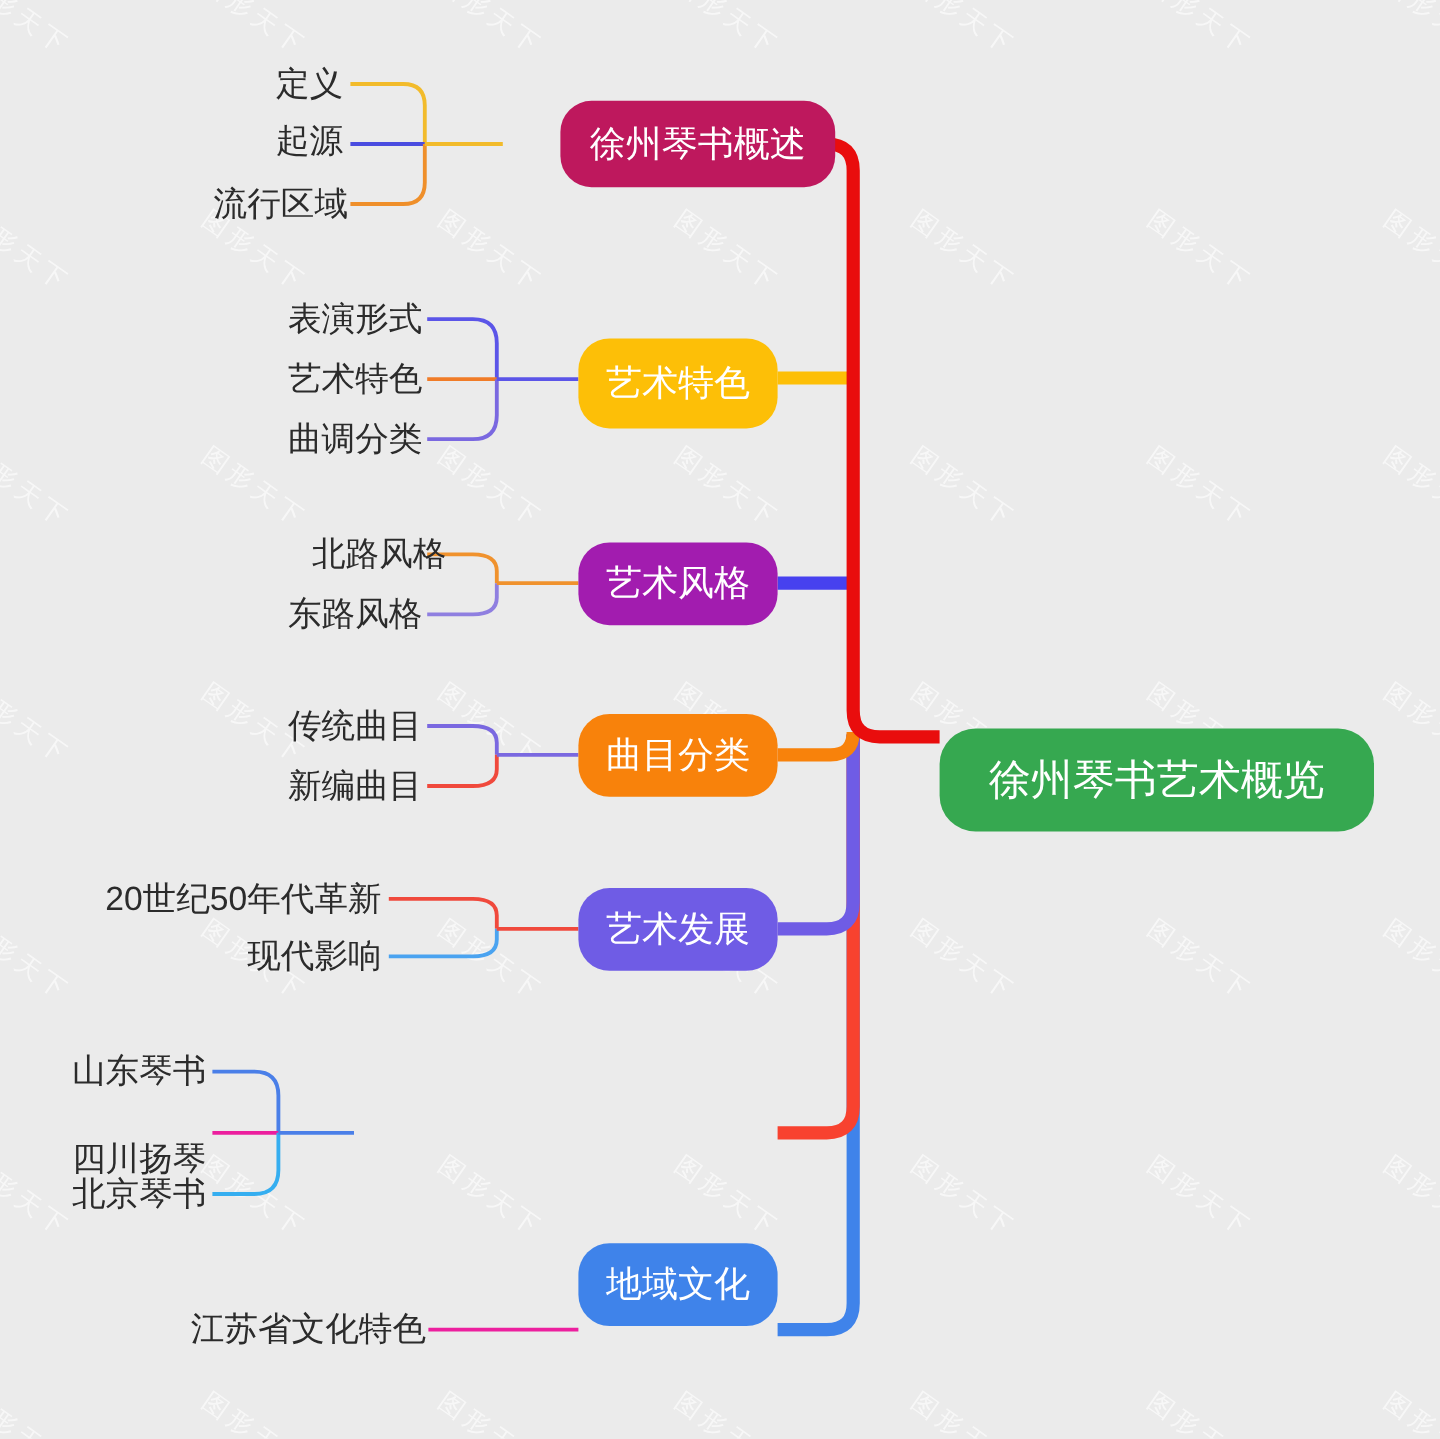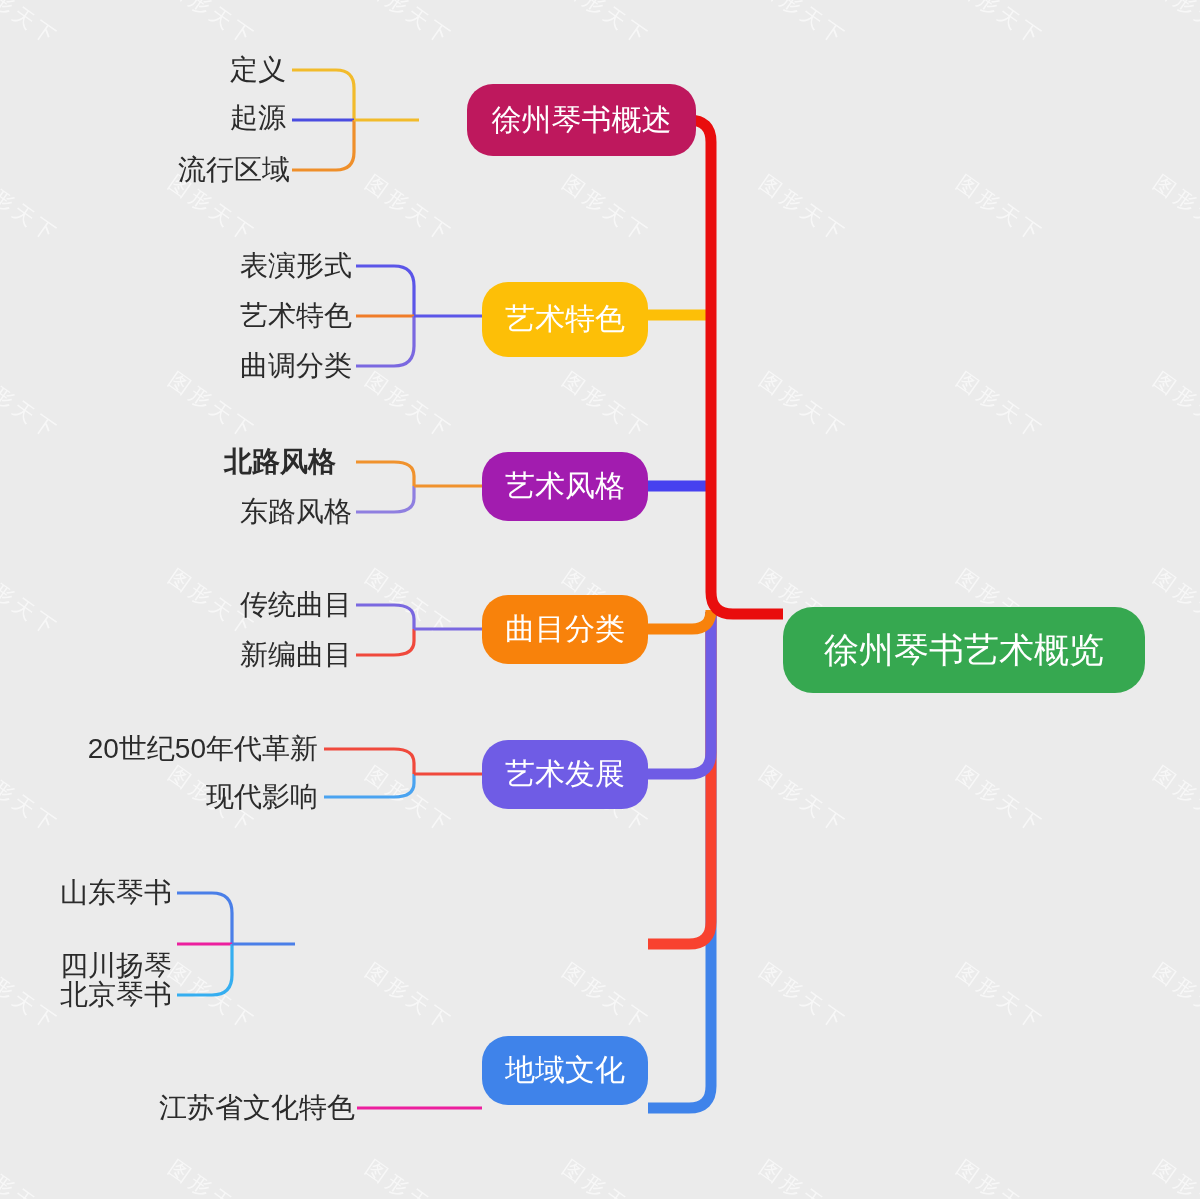--- a/index.html
+++ b/index.html
@@ -28,21 +28,21 @@
   .n-b2{left:482px;top:282px;width:166px;height:75px;}
   .n-b3{left:482px;top:452px;width:166px;height:69px;}
   .n-b4{left:482px;top:595px;width:166px;height:69px;}
   .n-b5{left:482px;top:740px;width:166px;height:69px;}
   .n-b6{left:295px;top:909px;width:353px;height:70px;}
   .n-b7{left:482px;top:1036px;width:166px;height:69px;}
   .n-root{left:783px;top:571px;width:362px;height:86px;margin-top:36px;}
   
   .c-b1-0{top:54px;right:914px;}  .c-b1-1{top:102px;right:914px;} .c-b1-2{top:154px;right:910px;}
   .c-b2-0{top:250px;right:848px;} .c-b2-1{top:300px;right:848px;} .c-b2-2{top:350px;right:848px;}
-  .c-b3-0{top:446px;right:864px;font-weight:bold;} .c-b3-1{top:496px;right:848px;}
+  .c-b3-0{top:446px;right:828px;} .c-b3-1{top:496px;right:848px;}
   .c-b4-0{top:589px;right:848px;} .c-b4-1{top:639px;right:848px;}
   .c-b5-0{top:733px;right:882px;} .c-b5-1{top:781px;right:882px;}
   .c-b6-0{top:877px;right:1028px;}.c-b6-1{top:929px;right:1028px;margin-top:21px;}.c-b6-2{top:979px;right:1028px;}
   .c-b7-0{top:1092px;right:845px;margin-left:20px;}
 </style>
 </head>
 <body>
 
 <div class="canvas">
 

